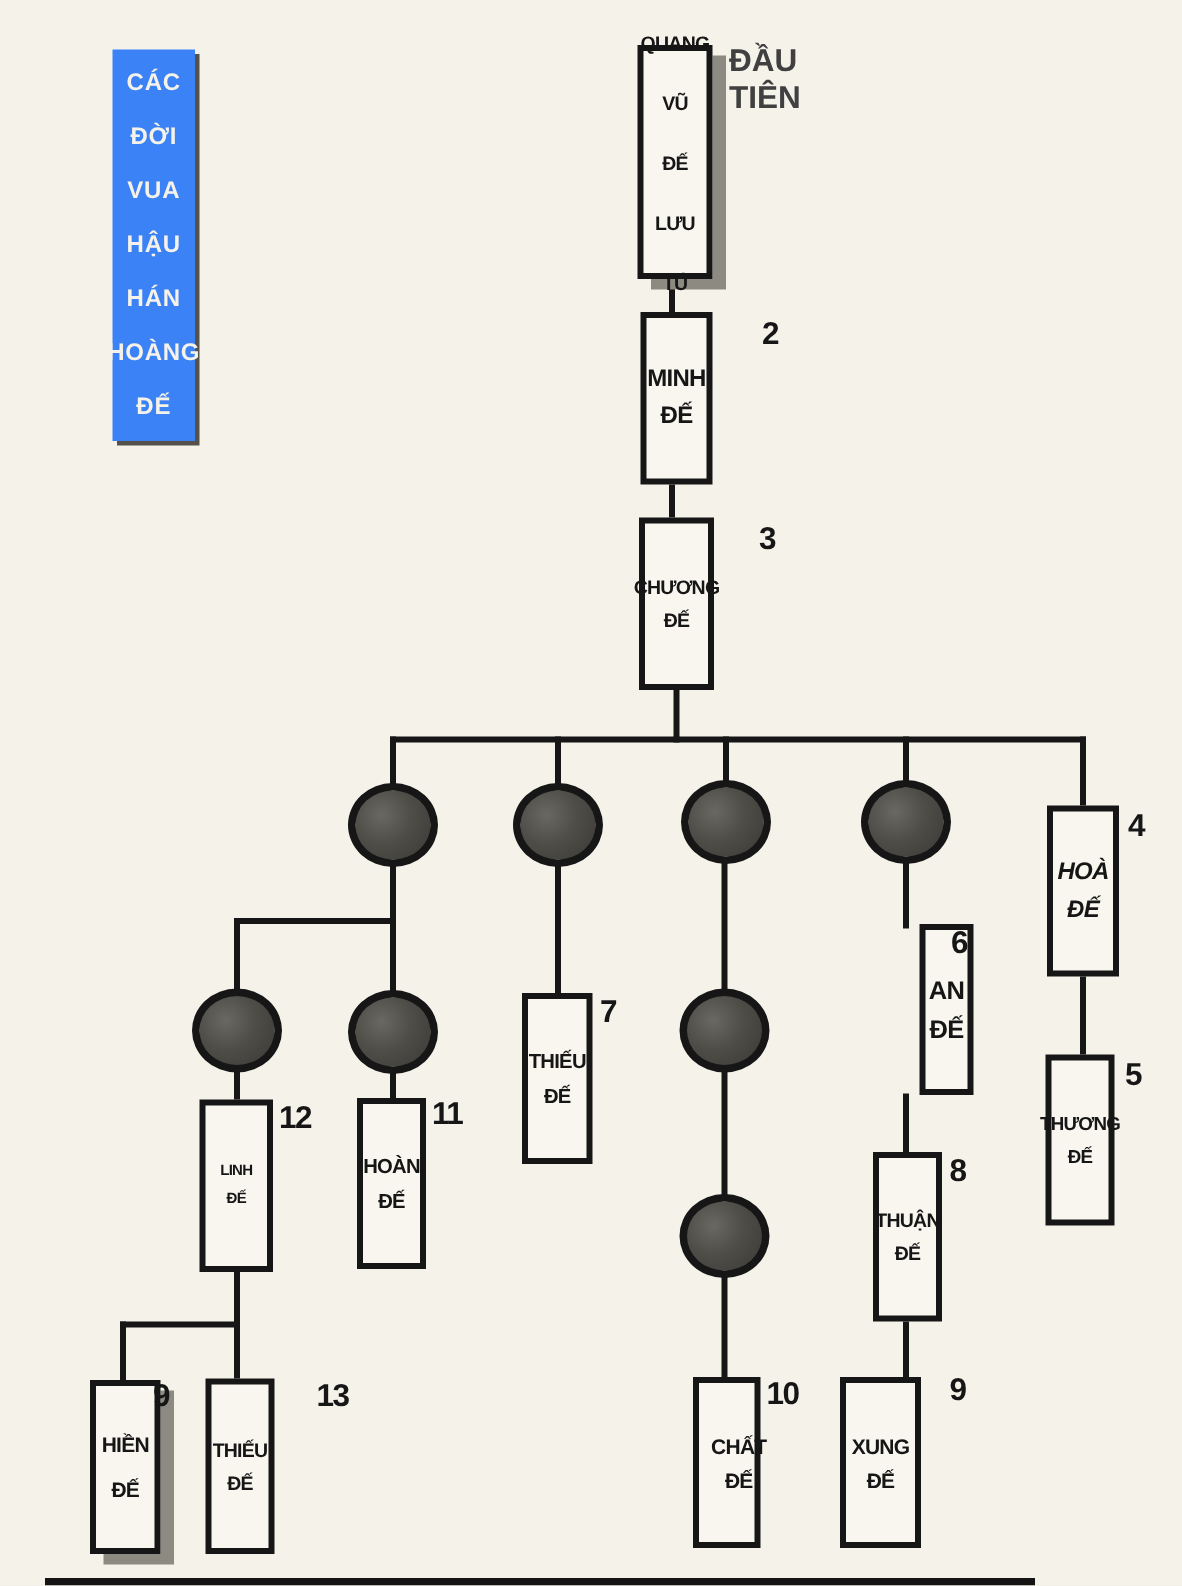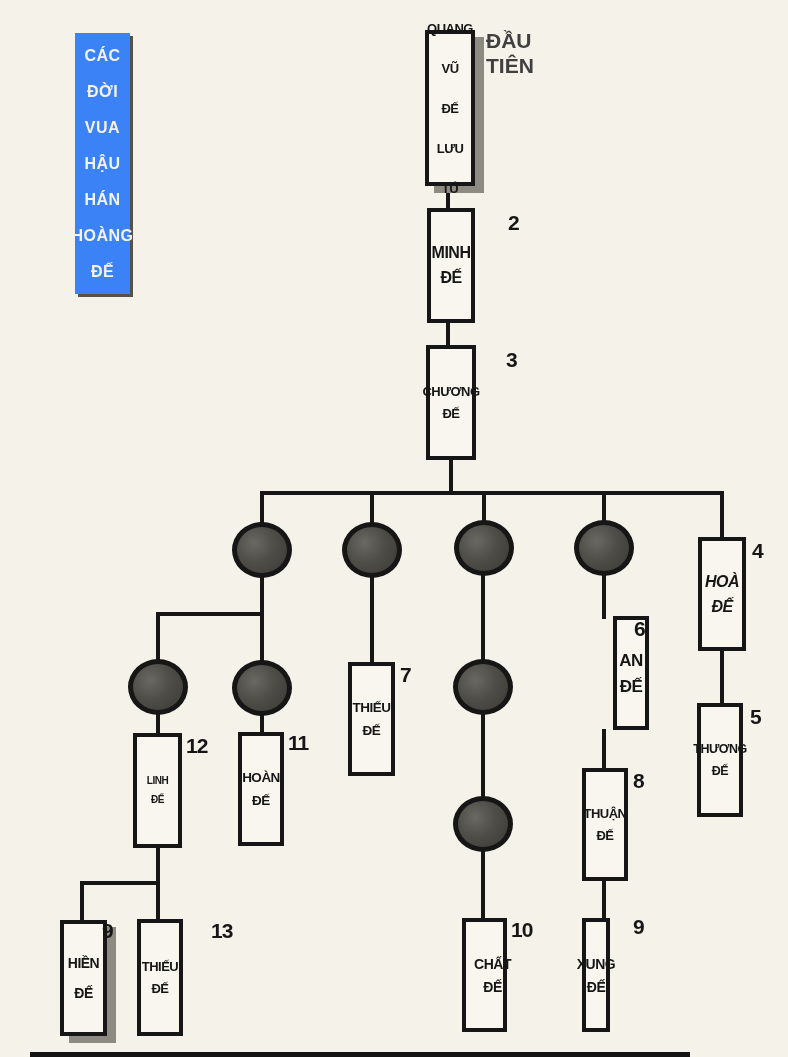--- a/index.html
+++ b/index.html
@@ -183,21 +183,21 @@
   <div class="node f135" style="left:348px;top:662px;width:47px;height:114px;">
     <span class="nl">THIẾU</span>
     <span class="nl">ĐẾ</span>
   </div>
 
   <div class="node f13" style="left:582px;top:768px;width:46px;height:113px;">
     <span class="nl">THUẬN</span>
     <span class="nl">ĐẾ</span>
   </div>
 
-  <div class="node f14" style="left:582px;top:918px;width:28px;height:114px;">
+  <div class="node f14" style="left:560px;top:918px;width:54px;height:114px;">
     <span class="nl">XUNG</span>
     <span class="nl">ĐẾ</span>
   </div>
 
   <div class="node f14" style="left:462px;top:918px;width:45px;height:114px;padding-left:16px;">
     <span class="nl">CHẤT</span>
     <span class="nl">ĐẾ</span>
   </div>
 
   <div class="node f135" style="left:238px;top:732px;width:46px;height:114px;">

